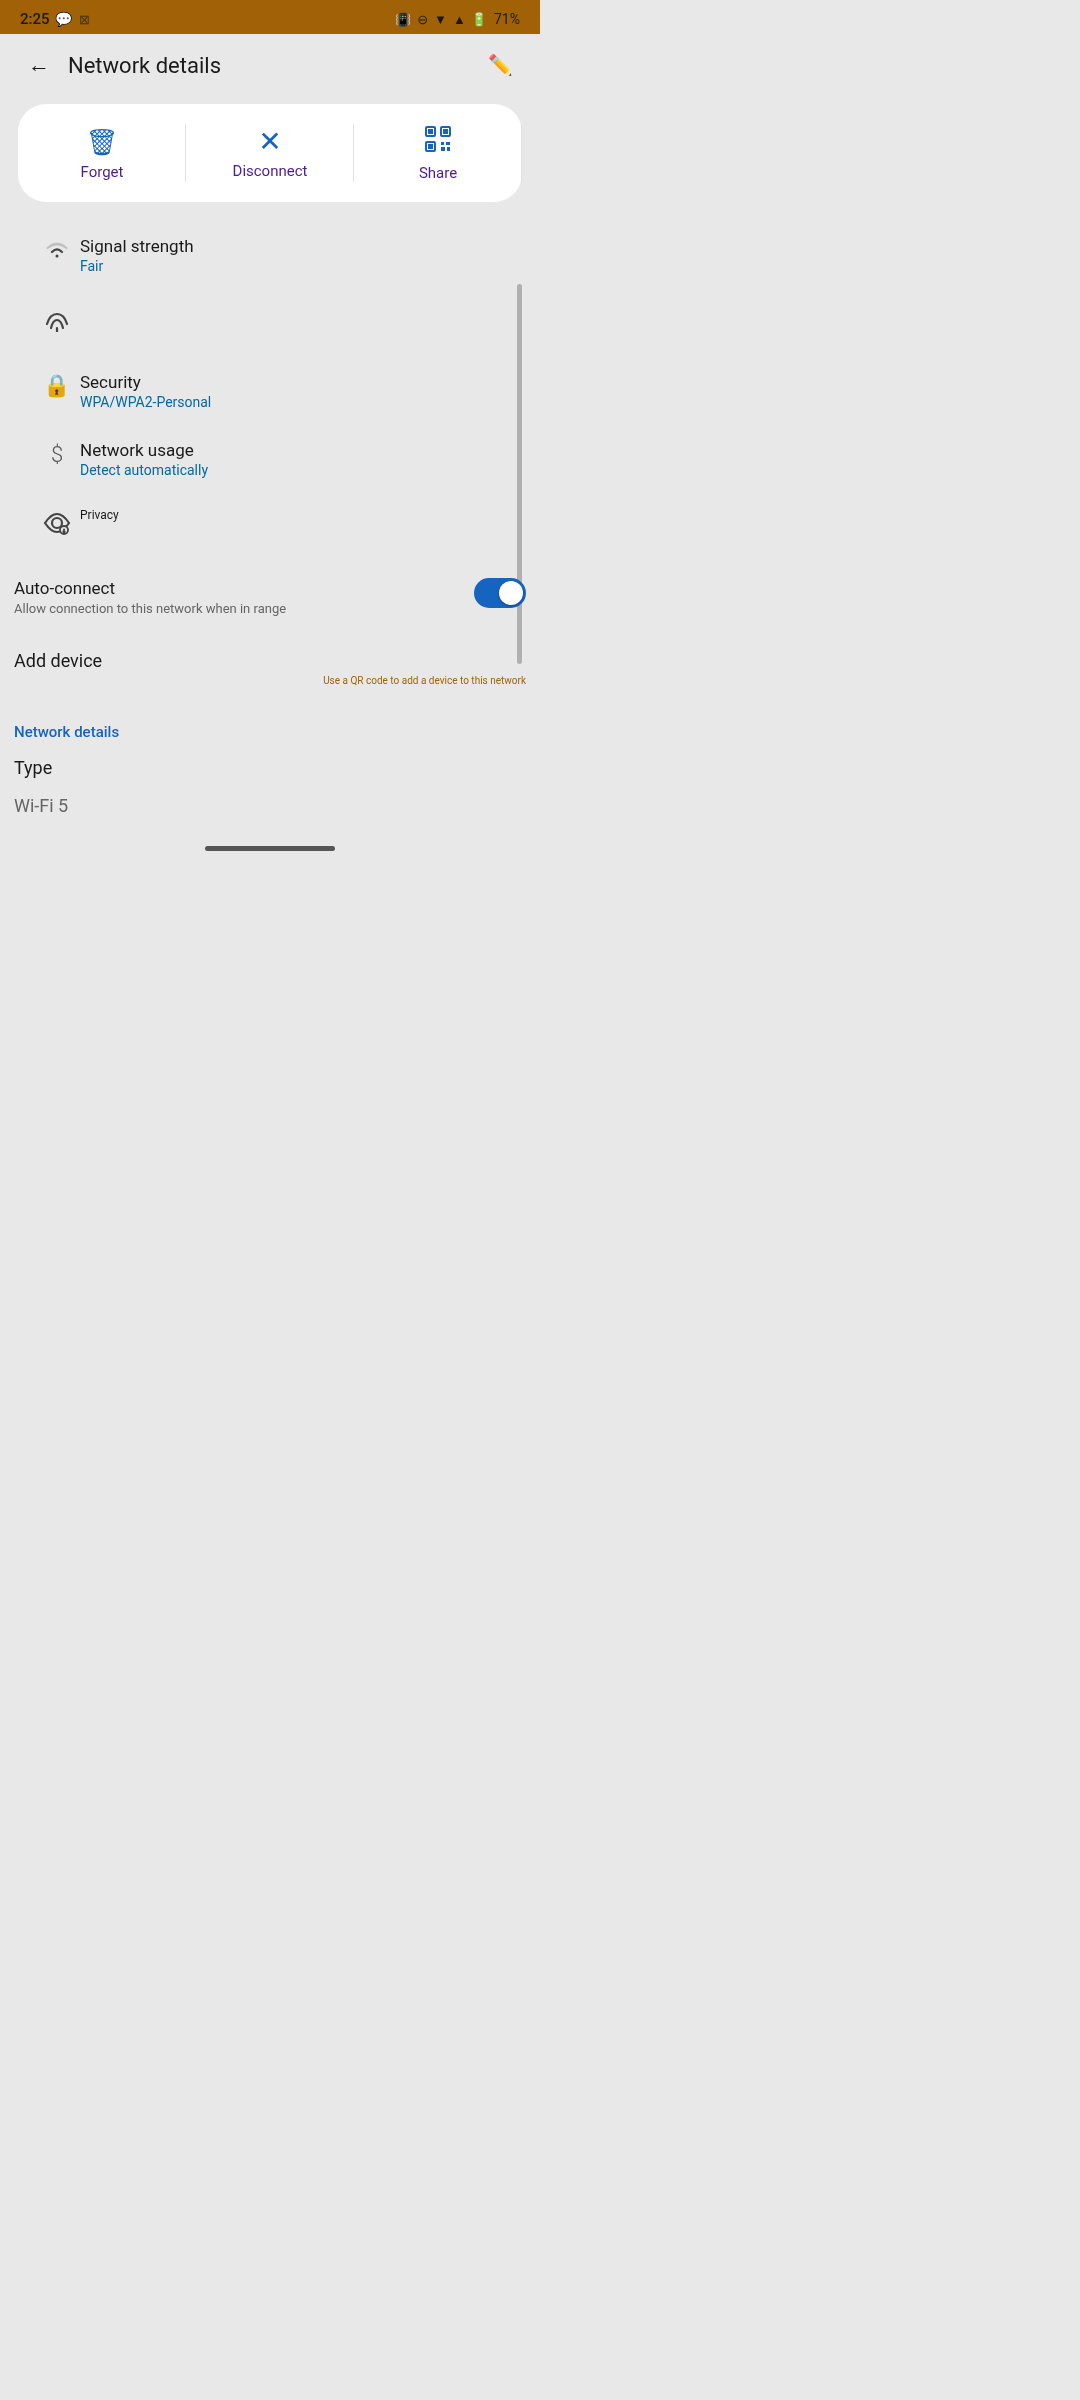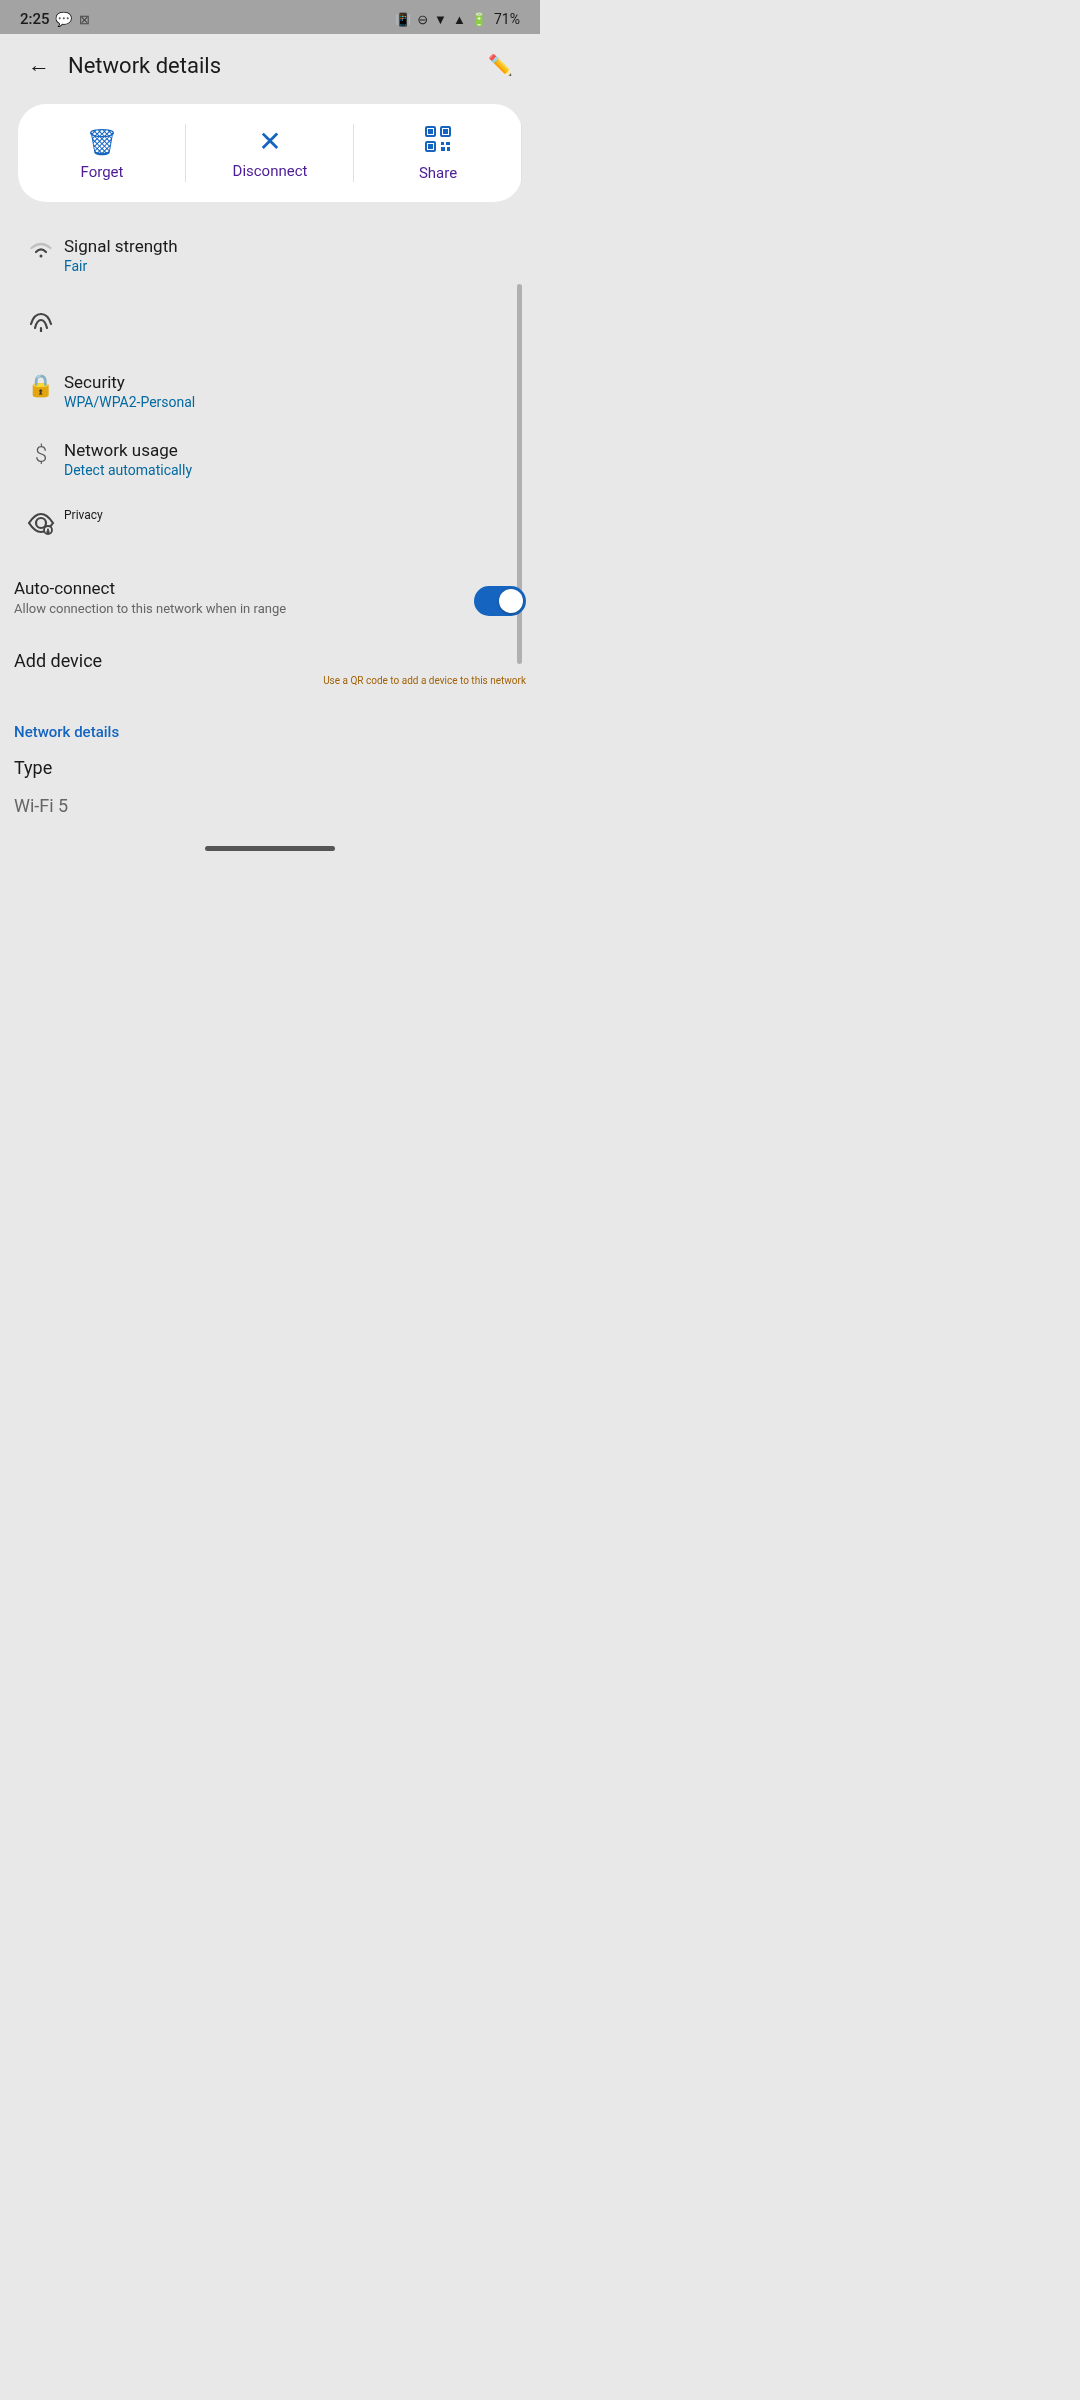--- a/index.html
+++ b/index.html
@@ -14,21 +14,21 @@
       color: #1a1a1a;
       overflow-x: hidden;
     }
 
     
     .status-bar {
       display: flex;
       justify-content: space-between;
       align-items: center;
       padding: 10px 20px 6px 20px;
-      background: #a3a3a3;
+      background: #a16207;
     }
     .status-left {
       font-size: 15px;
       font-weight: 500;
       color: #1a1a1a;
       display: flex;
       align-items: center;
       gap: 6px;
     }
     .status-right {
@@ -123,21 +123,21 @@
       right: 0;
       top: 180px;
       width: 5px;
       height: 380px;
       background: #b0b0b0;
       border-radius: 3px;
     }
 
     
     .list-section {
-      padding: 0 4px;
+      padding: 0 20px;
       position: relative;
     }
     .list-item {
       display: flex;
       align-items: flex-start;
       padding: 16px 14px 14px 14px;
       min-height: 68px;
     }
     .item-icon {
       width: 46px;
@@ -167,21 +167,21 @@
     
     .item-title-only {
       font-size: 12px;
       color: #1a1a1a;
       font-weight: 400;
     }
 
     
     .list-item-toggle {
       display: flex;
-      align-items: flex-end;
+      align-items: flex-start;
       padding: 18px 14px 16px 14px;
     }
     .toggle-text {
       flex: 1;
     }
     .toggle-title {
       font-size: 17px;
       font-weight: 400;
       color: #1a1a1a;
       margin-bottom: 3px;

